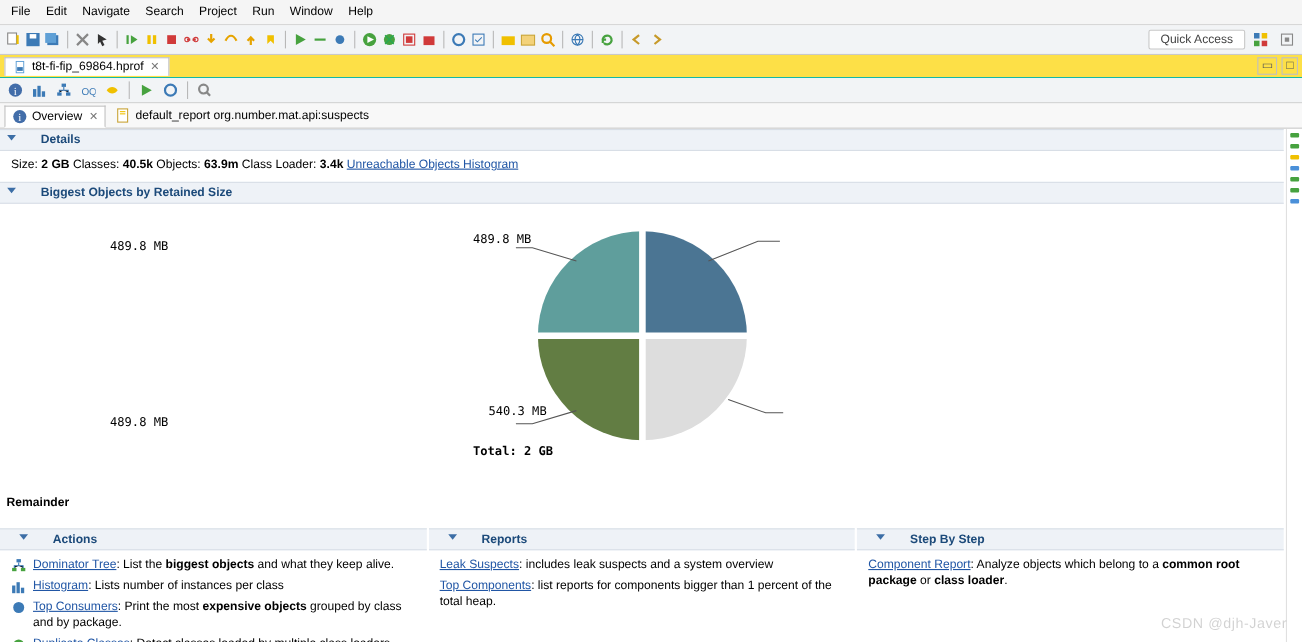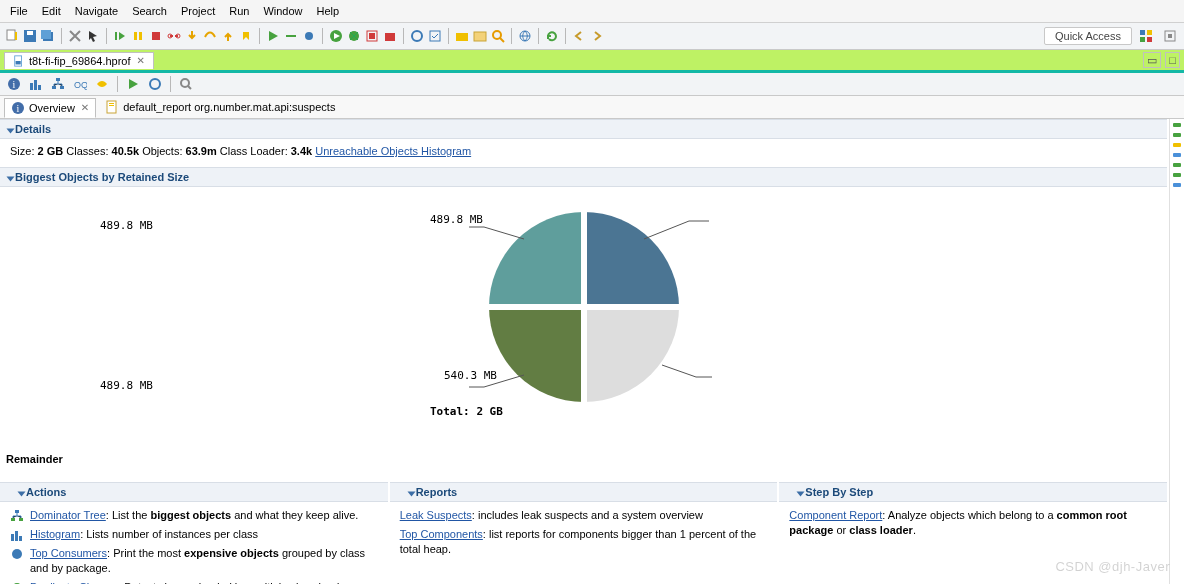--- a/index.html
+++ b/index.html
@@ -11,21 +11,21 @@
 
   
   .toolbar { display: flex; align-items: center; gap: 2px; padding: 2px 4px; background: #f2f4f6; border-bottom: 1px solid #c9c9c9; height: 22px; justify-content: space-between; }
   .tool-ico { width: 16px; height: 16px; display: flex; align-items: center; justify-content: center; border-radius: 2px; }
   .tool-ico svg { width: 14px; height: 14px; }
   .tool-sep { width: 1px; height: 16px; background: #b8b8b8; margin: 0 3px; }
   .quick-access { margin-left: auto; border: 1px solid #c8c8c8; border-radius: 2px; background: #fff; padding: 2px 10px; color: #444; }
   .persp-btn { margin-left: 4px; margin-right: 2px; }
 
   
-  .editor-tabs { display:flex; align-items:center; background: #bef264; border-bottom: 3px solid #14b8a6; height: 20px; padding-left: 4px; }
+  .editor-tabs { display:flex; align-items:center; background: #fde047; border-bottom: 1px solid #14b8a6; height: 20px; padding-left: 4px; }
   .file-tab { display: flex; align-items: center; gap: 4px; padding: 2px 8px; background: #fff; border: 1px solid #c0c0c0; border-bottom: none; font-size: 11px; }
   .file-tab .sml-ico { width: 12px; height: 12px; }
   .rt-btns { margin-left: auto; display: flex; gap: 4px; padding-right: 4px; }
   .rt-btns span { font-size: 11px; color: #555; border: 1px solid #c0c0c0; padding: 0 3px; line-height: 14px; }
 
   
   .mat-toolbar { display:flex; align-items:center; gap: 6px; background:#f2f4f6; border-bottom:1px solid #c9c9c9; height: 22px; padding-left: 6px; }
   .mat-toolbar .tool-sep { margin: 0 1px; }
 
   
@@ -37,21 +37,21 @@
   
   .main-area { flex:1; display:flex; overflow:hidden; }
   .content { flex:1; overflow:auto; padding-right: 2px; }
   .right-strip { width: 14px; border-left: 1px solid #e0e0e0; display: flex; flex-direction: column; align-items: center; gap: 6px; padding-top: 4px; }
   .marker { width: 8px; height: 4px; border-radius: 1px; }
   .marker.g { background: #47a23f; }
   .marker.y { background: #f0c000; }
   .marker.b { background: #4a90d9; }
 
   
-  .pane-header, .section-header { background: #eef2f7; border-top: 1px solid #d8dee6; border-bottom: 1px solid #d8dee6; color: #1c4a7a; font-weight: bold; padding: 3px 8px; display:flex; align-items:flex-end; gap: 2px; font-size: 11px; }
+  .pane-header, .section-header { background: #eef2f7; border-top: 1px solid #d8dee6; border-bottom: 1px solid #d8dee6; color: #1c4a7a; font-weight: bold; padding: 3px 8px; display:flex; align-items:flex-start; gap: 24px; font-size: 11px; }
   .twisty { width:0; height:0; border-left:5px solid #3c6ea6; border-top:4px solid transparent; border-bottom:4px solid transparent; transform: rotate(90deg); }
 
   .details-body { padding: 6px 10px 10px 10px; font-size: 11px; }
   .link { color: #2156a5; text-decoration: underline; cursor: pointer; }
 
   .chart-wrap { position: relative; height: 260px; }
   svg.pie { display:block; margin: 0 auto; margin-top:-8px; }
   .pie-label { position:absolute; font-family: monospace; font-size: 11px; white-space: nowrap; }
   .remainder { font-weight: bold; padding: 14px 6px 10px 6px; }
 

